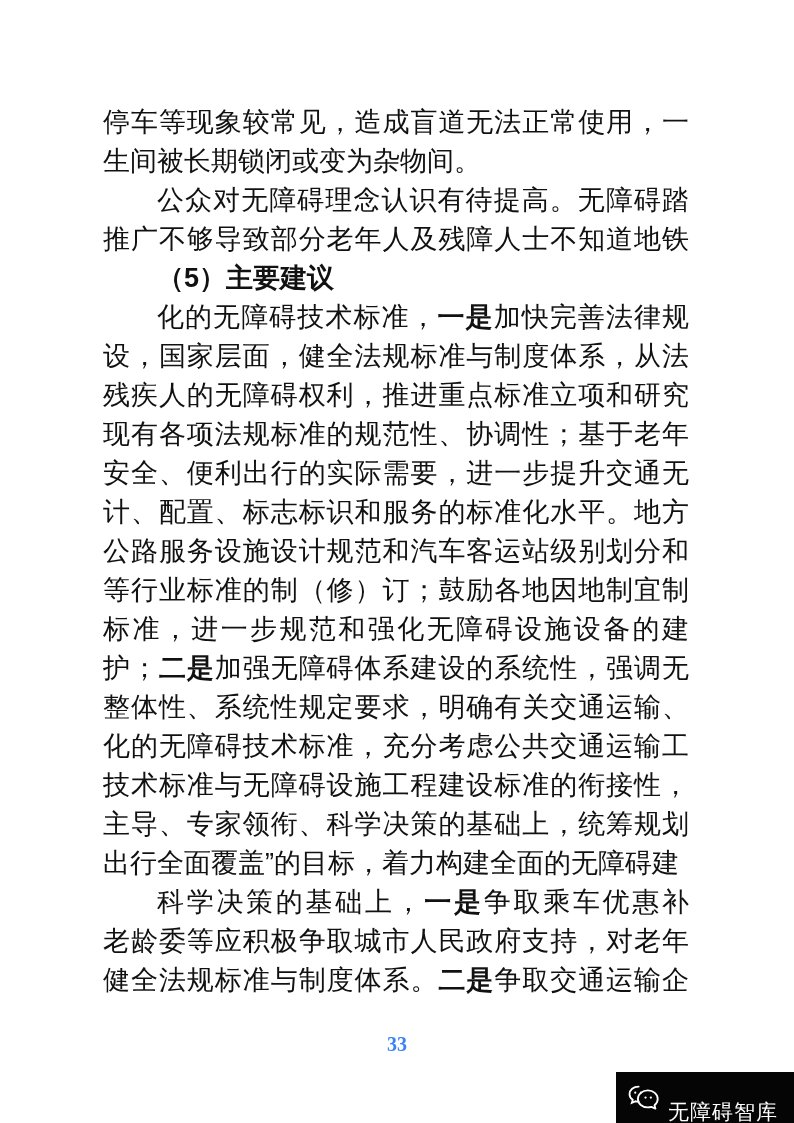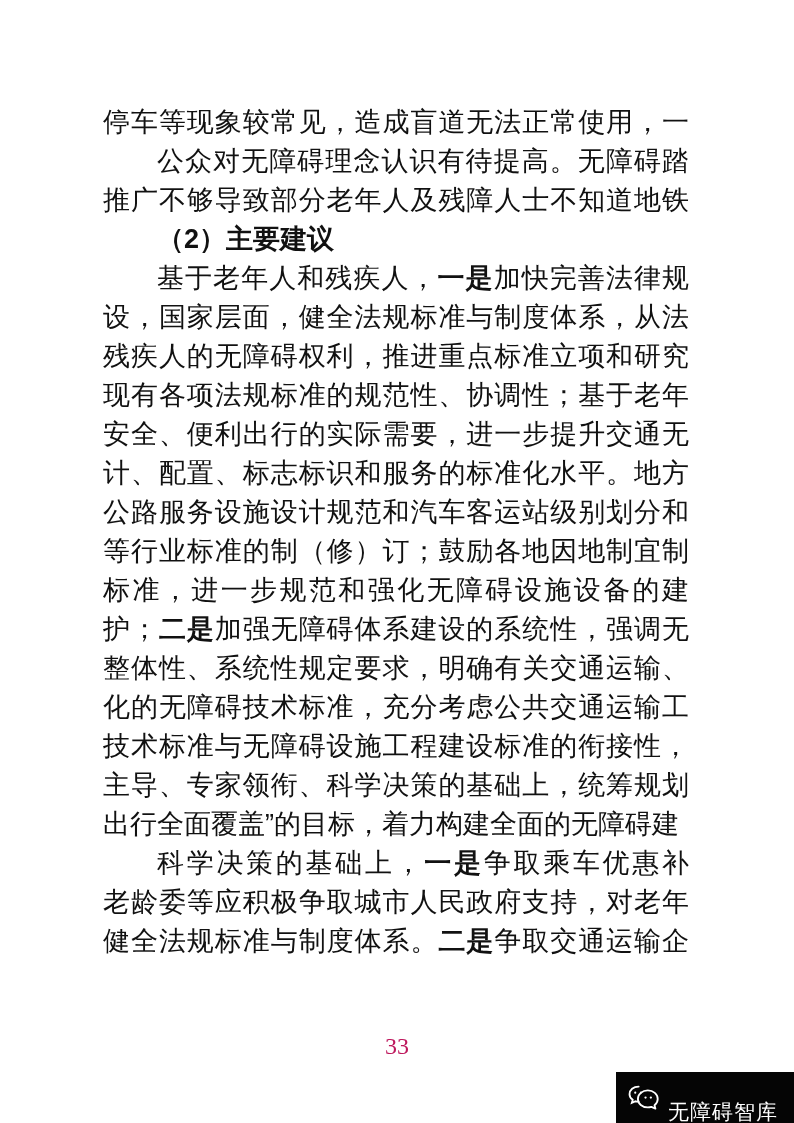--- a/index.html
+++ b/index.html
@@ -47,22 +47,23 @@
   .line b {
     font-weight: bold;
   }
   .page-number {
     position: absolute;
     left: 0;
     right: 0;
     top: 1033px;
     text-align: center;
     font-family: "Liberation Serif", serif;
-    font-size: 24px;
-    color: #be185d;
+    font-size: 20px;
+    color: #3b82f6;
+    font-weight: bold;
   }
   .watermark-bar {
     position: absolute;
     right: 0;
     bottom: 0;
     width: 178px;
     height: 51px;
     display: flex;
     align-items: center;
     box-sizing: border-box;
@@ -80,24 +81,25 @@
     margin-top: 28px;
   }
 </style>
 </head>
 <body>
 
 <div class="page" style="background: rgb(255, 255, 255); color: rgb(17, 17, 17);">
 
   <div class="doc-body">
       <div class="line"><span>停车等现象较常见，造成盲道无法正常使用，一些无障碍卫</span></div>
+      <div class="line end"><span>生间被长期锁闭或变为杂物间。</span></div>
       <div class="line indent"><span>公众对无障碍理念认识有待提高。无障碍踏板设备宣传</span></div>
       <div class="line"><span>推广不够导致部分老年人及残障人士不知道地铁无障碍渡</span></div>
-      <div class="line indent end heading"><b>（2）主要建议</b></div>
-      <div class="line indent"><span>基于老年人和残疾人，</span><b>一是</b><span>加快完善法律规范体系建</span></div>
+      <div class="line indent end heading"><b>（5）主要建议</b></div>
+      <div class="line indent"><span>化的无障碍技术标准，</span><b>一是</b><span>加快完善法律规范体系建</span></div>
       <div class="line"><span>设，国家层面，健全法规标准与制度体系，从法律层面确认</span></div>
       <div class="line"><span>残疾人的无障碍权利，推进重点标准立项和研究工作，提升</span></div>
       <div class="line"><span>现有各项法规标准的规范性、协调性；基于老年人和残疾人</span></div>
       <div class="line"><span>安全、便利出行的实际需要，进一步提升交通无障碍设备设</span></div>
       <div class="line"><span>计、配置、标志标识和服务的标准化水平。地方层面，推进</span></div>
       <div class="line"><span>公路服务设施设计规范和汽车客运站级别划分和建设要求</span></div>
       <div class="line"><span>等行业标准的制（修）订；鼓励各地因地制宜制定相关地方</span></div>
       <div class="line"><span>标准，进一步规范和强化无障碍设施设备的建设、管理和维</span></div>
       <div class="line"><span>护；</span><b>二是</b><span>加强无障碍体系建设的系统性，强调无障碍建设的</span></div>
       <div class="line"><span>整体性、系统性规定要求，明确有关交通运输、工业和信息</span></div>

